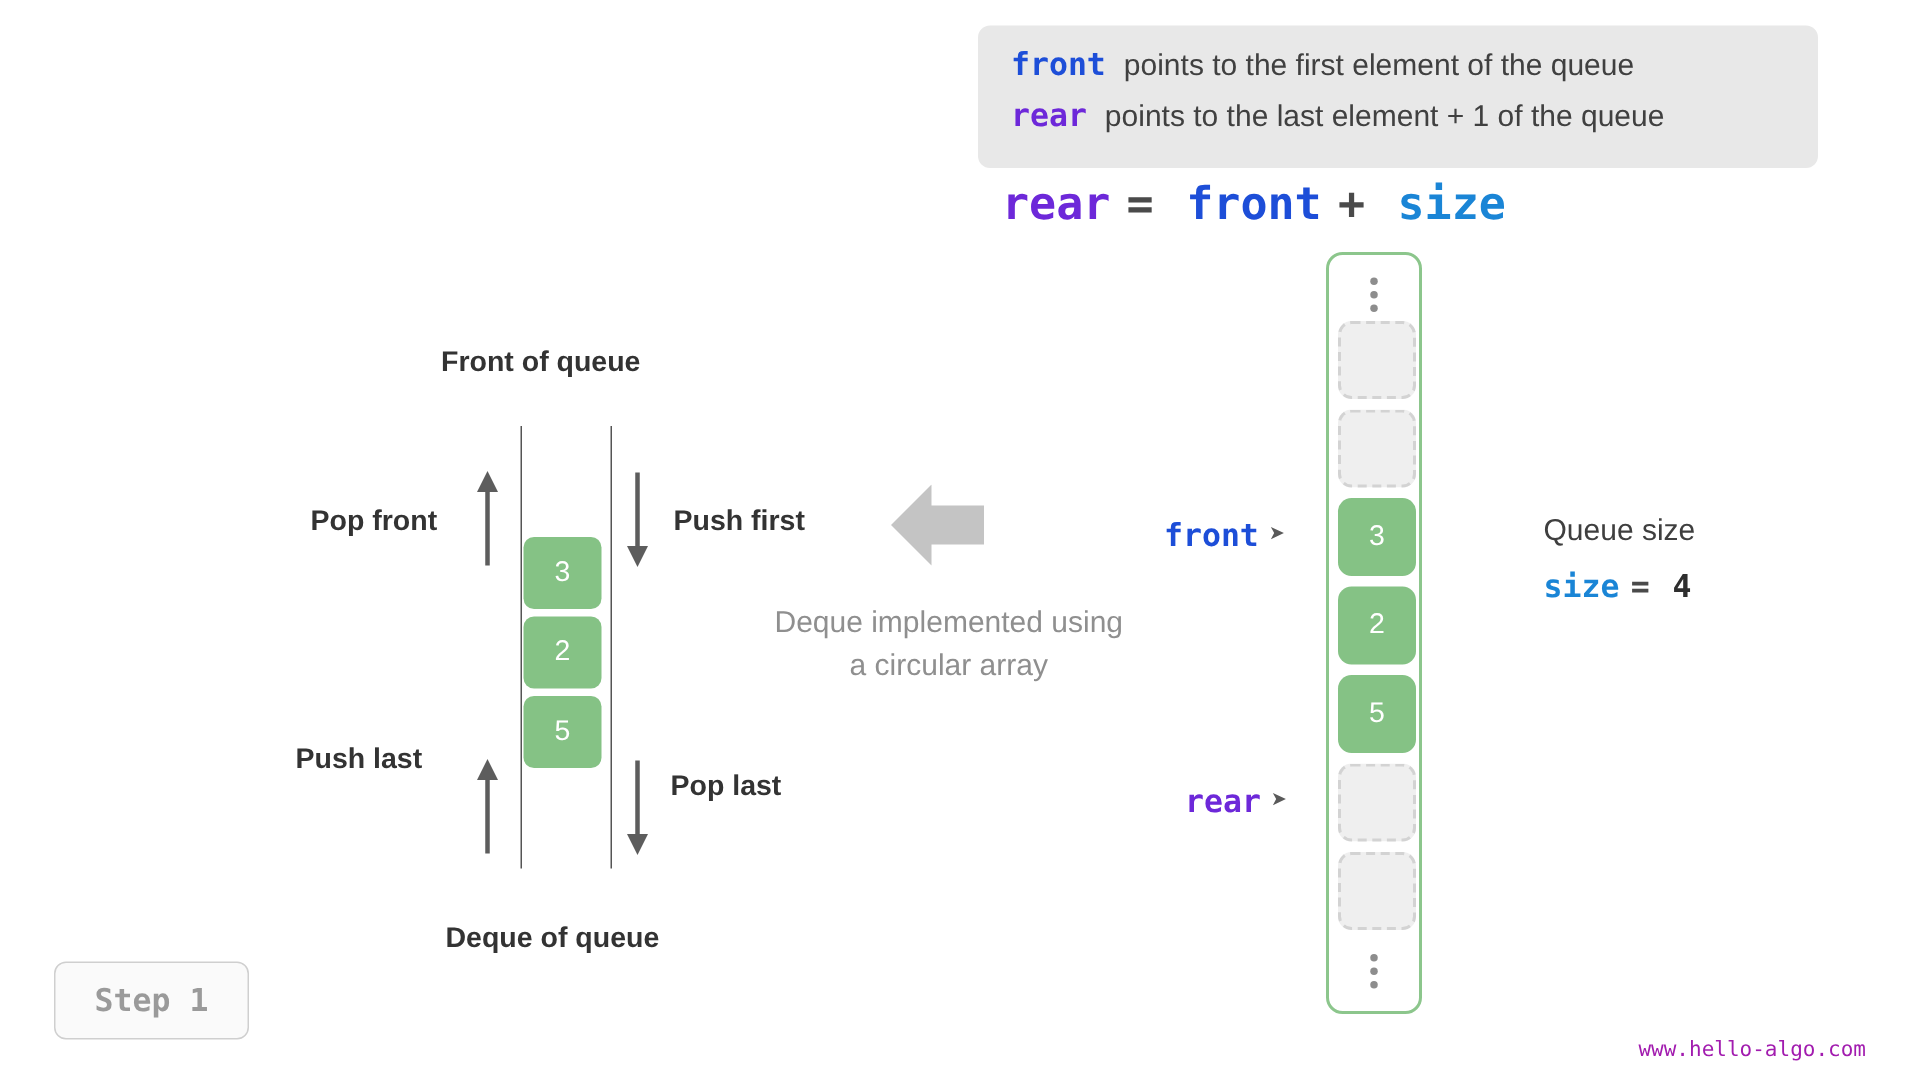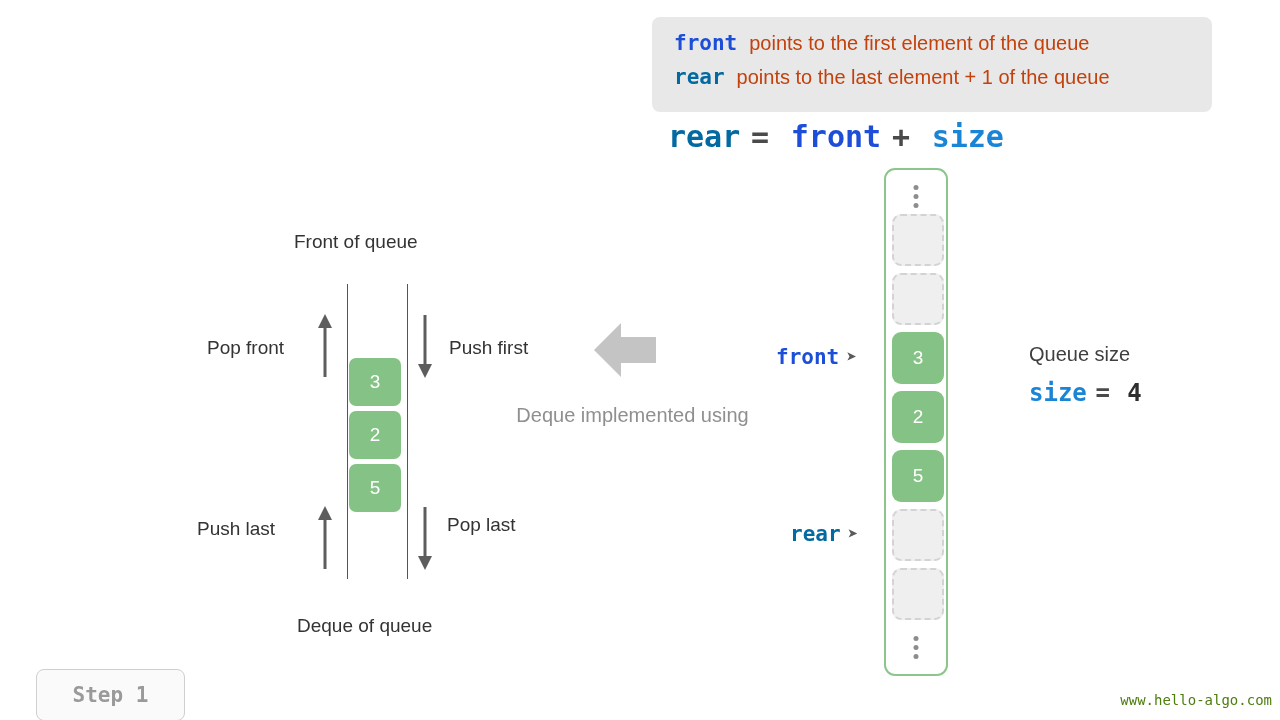--- a/index.html
+++ b/index.html
@@ -40,52 +40,52 @@
     height: 34px;
     white-space: nowrap;
   }
   .legend-line .mono {
     font-family: "DejaVu Sans Mono", monospace;
     font-weight: bold;
     font-size: 21px;
   }
   .legend-line .desc {
     font-size: 20px;
-    color: #c2410c;
+    color: #404040;
     margin-left: 12px;
   }
   .c-front { color: #1d4ed8; }
-  .c-rear  { color: #0369a1; }
+  .c-rear  { color: #6d28d9; }
   .c-size  { color: #1a85d6; }
 
   
   .formula {
     position: absolute;
     left: 668px;
     top: 119px;
     font-family: "DejaVu Sans Mono", monospace;
     font-weight: bold;
     font-size: 30px;
     white-space: nowrap;
   }
   .formula .op { color: #4a4a4a; font-weight: bold; }
 
   
   .label-bold {
     position: absolute;
     font-size: 19px;
-    font-weight: normal;
+    font-weight: bold;
     color: #333333;
     white-space: nowrap;
   }
   #front-of-queue-label { left: 294px; top: 231px; }
   #rear-of-queue-label  { left: 297px; top: 615px; }
   #pop-first-label  { left: 207px; top: 337px; }
   #push-first-label { left: 449px; top: 337px; }
-  #push-last-label  { left: 197px; top: 518px; }
+  #push-last-label  { left: 197px; top: 496px; }
   #pop-last-label   { left: 447px; top: 514px; }
 
   .rail {
     position: absolute;
     width: 1px;
     background: #555555;
     top: 284px;
     height: 295px;
   }
   #rail-left  { left: 347px; }
@@ -200,55 +200,54 @@
     font-size: 20px;
     color: #3f3f3f;
     white-space: nowrap;
   }
   #queue-size-value {
     position: absolute;
     left: 1029px;
     top: 379px;
     font-family: "DejaVu Sans Mono", monospace;
     font-weight: bold;
-    font-size: 24px;
+    font-size: 21px;
     white-space: nowrap;
   }
   #queue-size-value .op { color: #4a4a4a; }
   #queue-size-value .num { color: #2e2e2e; }
 
   
   #step-badge {
     position: absolute;
     left: 36px;
     top: 641px;
-    width: 149px;
+    width: 130px;
     height: 52px;
     border: 1.5px solid #cfcfcf;
     border-radius: 8px;
     background: #fafafa;
     display: flex;
     align-items: center;
     justify-content: center;
     font-family: "DejaVu Sans Mono", monospace;
     font-weight: bold;
     font-size: 21px;
     color: #9a9a9a;
     box-sizing: border-box;
-    margin-top: 28px;
   }
 
   
   #watermark {
     position: absolute;
-    right: 8px;
+    right: 36px;
     bottom: 12px;
     font-family: "DejaVu Sans Mono", monospace;
     font-size: 14px;
-    color: #4d7c0f;
+    color: #a21caf;
     white-space: nowrap;
   }
 </style>
 </head>
 <body>
 
 <div class="stage">
 
   <div class="legend-box">
     <div class="legend-line">
@@ -296,20 +295,21 @@
   <div class="deque-cell" style="top:358px">3</div>
   <div class="deque-cell" style="top:411px">2</div>
   <div class="deque-cell" style="top:464px">5</div>
 
   <svg id="big-gray-arrow" width="62" height="55" viewBox="0 0 62 55">
     <polygon points="0,27 27,0 27,14 62,14 62,40 27,40 27,54" fill="#c4c4c4"></polygon>
   </svg>
 
   <div class="caption">
     <div>Deque implemented using</div>
+    <div>a circular array</div>
   </div>
 
   <div class="array-container">
     <div class="dots" id="dots-top">
       <span></span>
         <span></span>
         <span></span>
     </div>
     <div class="dots" id="dots-bottom">
       <span></span>

